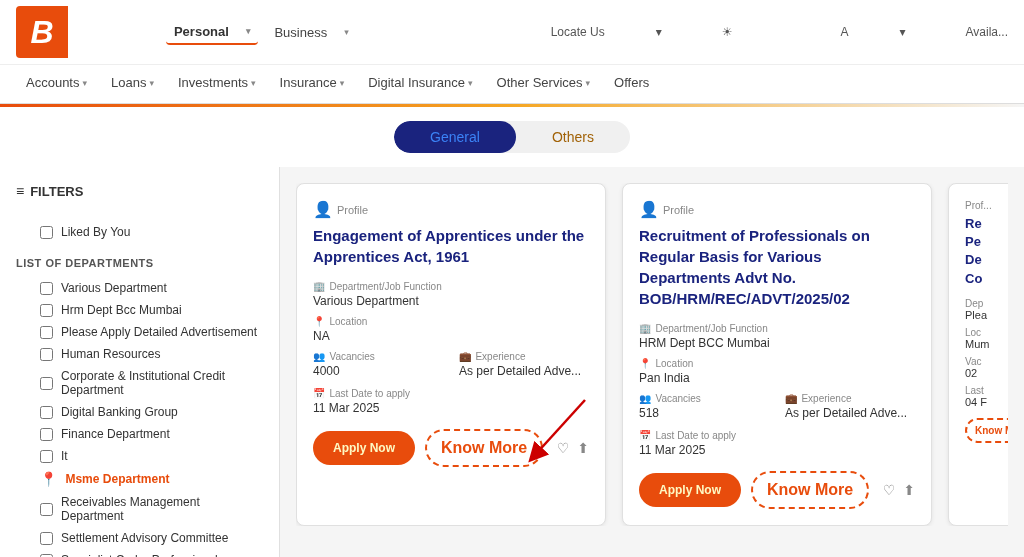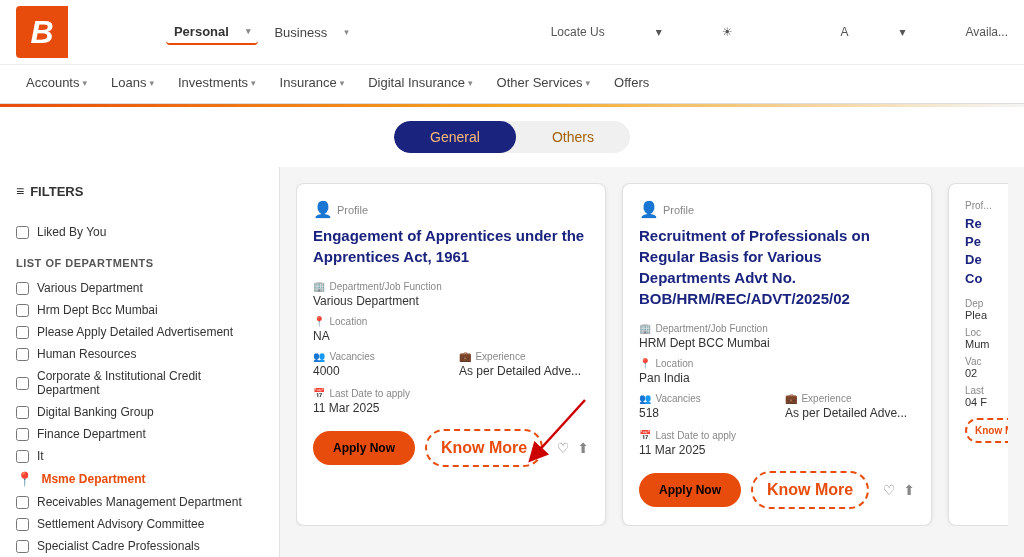--- a/index.html
+++ b/index.html
@@ -21,53 +21,53 @@
     .nav-item { padding: 10px 10px; font-size: 13px; color: #444; cursor: pointer; display: flex; align-items: center; gap: 3px; border-bottom: 3px solid transparent; }
     .chevron { font-size: 9px; color: #888; }
 
     
     .accent-line { height: 3px; background: linear-gradient(to right, #e84c0c, #f5a623, transparent); }
 
     
     .filter-tabs { display: flex; justify-content: center; padding: 14px 0; background: #fff; }
     .tab-group { display: flex; background: #f0f0f0; border-radius: 25px; overflow: hidden; }
     .tab-btn { padding: 8px 36px; border: none; cursor: pointer; font-size: 14px; border-radius: 25px; transition: all 0.2s; }
-    .tab-btn.active { background: #1a237e; color: #fdba74; }
+    .tab-btn.active { background: #1a237e; color: #3b82f6; }
     .tab-btn.inactive { background: transparent; color: #a16207; }
 
     
     .content-area { display: flex; gap: 0; padding: 0; }
 
     
     .sidebar { width: 280px; min-width: 280px; background: #fff; padding: 16px; border-right: 1px solid #e0e0e0; }
     .filters-title { display: flex; align-items: center; gap: 6px; font-size: 13px; font-weight: bold; color: #333; margin-bottom: 14px; padding-bottom: 8px; }
     .filter-icon { font-size: 14px; }
 
     .filter-section-title { font-size: 11px; font-weight: bold; color: #555; text-transform: uppercase; margin: 14px 0 8px 0; letter-spacing: 0.5px; }
-    .filter-item { display: flex; align-items: center; gap: 8px; padding: 4px 0; font-size: 12px; color: #333; cursor: pointer; }
+    .filter-item { display: flex; align-items: center; gap: 8px; padding: 4px 0; font-size: 12px; color: #333; cursor: pointer; margin-left: 24px; }
     .filter-item input[type="checkbox"] { width: 13px; height: 13px; cursor: pointer; }
     .filter-item.highlighted { color: #e84c0c; font-weight: bold; }
     .location-icon { color: #e84c0c; font-size: 14px; }
 
     
     .jobs-area { flex: 1; padding: 16px; overflow-x: hidden; }
     .jobs-grid { display: flex; gap: 16px; overflow: hidden; }
     .job-card { background: #fff; border: 1px solid #e0e0e0; border-radius: 8px; padding: 16px; min-width: 290px; max-width: 310px; flex-shrink: 0; position: relative; box-shadow: 0 1px 4px rgba(0,0,0,0.08); }
     .job-card-partial { background: #fff; border: 1px solid #e0e0e0; border-radius: 8px; padding: 16px; width: 100px; flex-shrink: 0; overflow: hidden; box-shadow: 0 1px 4px rgba(0,0,0,0.08); }
 
     .profile-label { font-size: 11px; color: #888; display: flex; align-items: center; gap: 4px; margin-bottom: 6px; }
     .job-title { font-size: 15px; font-weight: bold; color: #1a237e; line-height: 1.4; margin-bottom: 14px; }
 
     .job-detail-row { display: flex; gap: 16px; margin-bottom: 10px; }
     .job-detail { flex: 1; }
     .job-detail-label { font-size: 10px; color: #888; display: flex; align-items: center; gap: 4px; margin-bottom: 2px; }
     .job-detail-value { font-size: 12px; color: #333; font-weight: 500; }
 
     .job-actions { display: flex; align-items: center; gap: 10px; margin-top: 14px; }
-    .apply-btn { background: #e84c0c; color: #000000; border: none; padding: 8px 18px; border-radius: 20px; font-size: 12px; font-weight: bold; cursor: pointer; border: 2px dashed #e84c0c; }
+    .apply-btn { background: #e84c0c; color: #fef9c3; border: none; padding: 8px 18px; border-radius: 20px; font-size: 12px; font-weight: bold; cursor: pointer; border: 2px dashed #e84c0c; }
     .know-more-btn { background: transparent; color: #e84c0c; border: 2px dashed #e84c0c; padding: 8px 14px; border-radius: 20px; font-size: 16px; cursor: pointer; font-weight: bold; }
     .action-icons { display: flex; gap: 8px; margin-left: auto; }
     .action-icon { color: #888; cursor: pointer; font-size: 14px; }
   </style>
 </head>
 <body>
 
 <div class="header">
   <div class="top-bar">
     <div class="logo-area">

